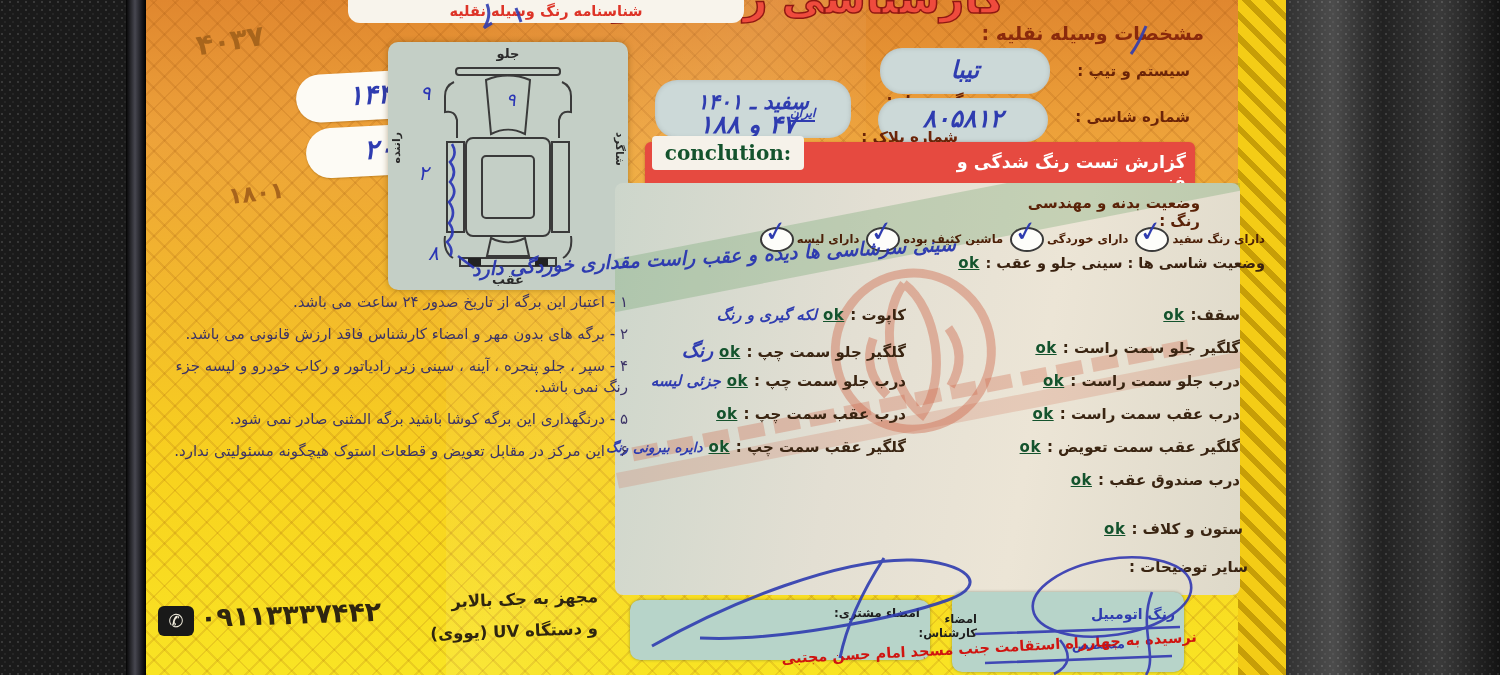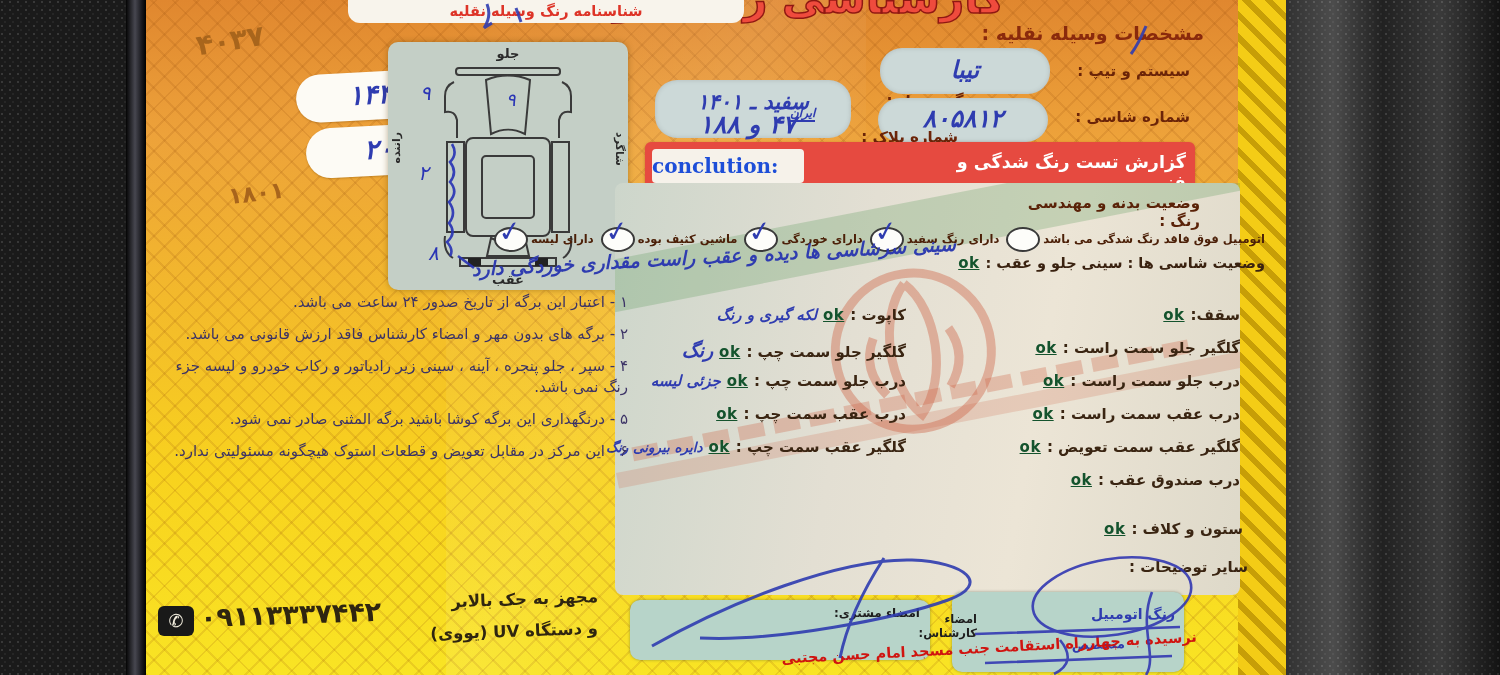--- a/index.html
+++ b/index.html
@@ -37,22 +37,22 @@
   .beige-label{color:#f4e2b0;font-size:17px;font-weight:bold;text-shadow:0 0 2px rgba(120,60,0,.4);}
   .pill{background:#fdfbf5;border-radius:26px;box-shadow:0 1px 2px rgba(120,70,0,.35);}
   .field-pill{background:#ccd9d8;border-radius:22px;box-shadow:inset 0 0 4px rgba(90,90,90,.25);}
   .hand{color:#2f3cb0;font-style:italic;font-weight:bold;}
   .field-label{font-size:15px;font-weight:bold;color:#6b2408;}
   .diagram{left:388px;top:42px;width:240px;height:248px;background:#c4cfc6;border-radius:10px;
     box-shadow:0 0 6px rgba(90,60,0,.4);}
   .diag-lbl{font-size:13px;font-weight:bold;color:#2a2a2a;}
   .banner{left:645px;top:142px;width:550px;height:48px;background:#e64a40;border-radius:6px;
     box-shadow:0 1px 3px rgba(120,30,0,.4);}
-  .banner-white{left:652px;top:149px;width:152px;height:34px;background:#f6f2ea;border-radius:4px;
-    font-family:"DejaVu Serif",serif;font-size:20px;font-weight:bold;color:#1d4ed8;line-height:34px;}
+  .banner-white{left:652px;top:136px;width:152px;height:34px;background:#f6f2ea;border-radius:4px;
+    font-family:"DejaVu Serif",serif;font-size:20px;font-weight:bold;color:#14532d;text-align:center;line-height:34px;}
   .banner-txt{left:918px;top:152px;width:268px;font-size:17.5px;font-weight:bold;color:#fff;}
   .paper{left:615px;top:183px;width:625px;height:412px;border-radius:8px;
     background:linear-gradient(100deg,#cdd6cb,#e3dfd3 38%,#ece5d6 66%,#ded9c9);}
   .dark-lbl{font-weight:bold;color:#5a2208;}
   .cb-row{left:625px;top:218px;width:640px;height:42px;display:flex;direction:rtl;
     align-items:center;gap:7px;}
   .cb-item{display:flex;direction:rtl;align-items:center;gap:3px;}
   .cb-label{font-size:11.5px;font-weight:bold;color:#4c2008;white-space:nowrap;}
   .cb-oval{position:relative;width:30px;height:21px;background:#fdfdfa;border:2px solid #3a3a3a;
     border-radius:50%;flex:0 0 auto;}
@@ -186,24 +186,20 @@
         <path d="M262,150 q-16,30 6,58"></path>
         <path d="M338,150 q16,30 -6,58"></path>
       </g>
     </svg>
   </div>
 
   <div class="abs dark-lbl rtl" style="left:1000px;top:194px;width:200px;font-size:15px;">وضعیت بدنه و مهندسی رنگ :</div>
 
   <div class="abs cb-row">
     <div class="cb-item">
-      <span class="cb-label">اتومبیل فوق فاقد رنگ شدگی می باشد</span>
-      <span class="cb-oval"></span>
-    </div>
-    <div class="cb-item">
       <span class="cb-label">دارای رنگ سفید</span>
       <span class="cb-oval">
           <span class="cb-check">✓</span>
         </span>
     </div>
     <div class="cb-item">
       <span class="cb-label">دارای خوردگی</span>
       <span class="cb-oval">
           <span class="cb-check">✓</span>
         </span>

